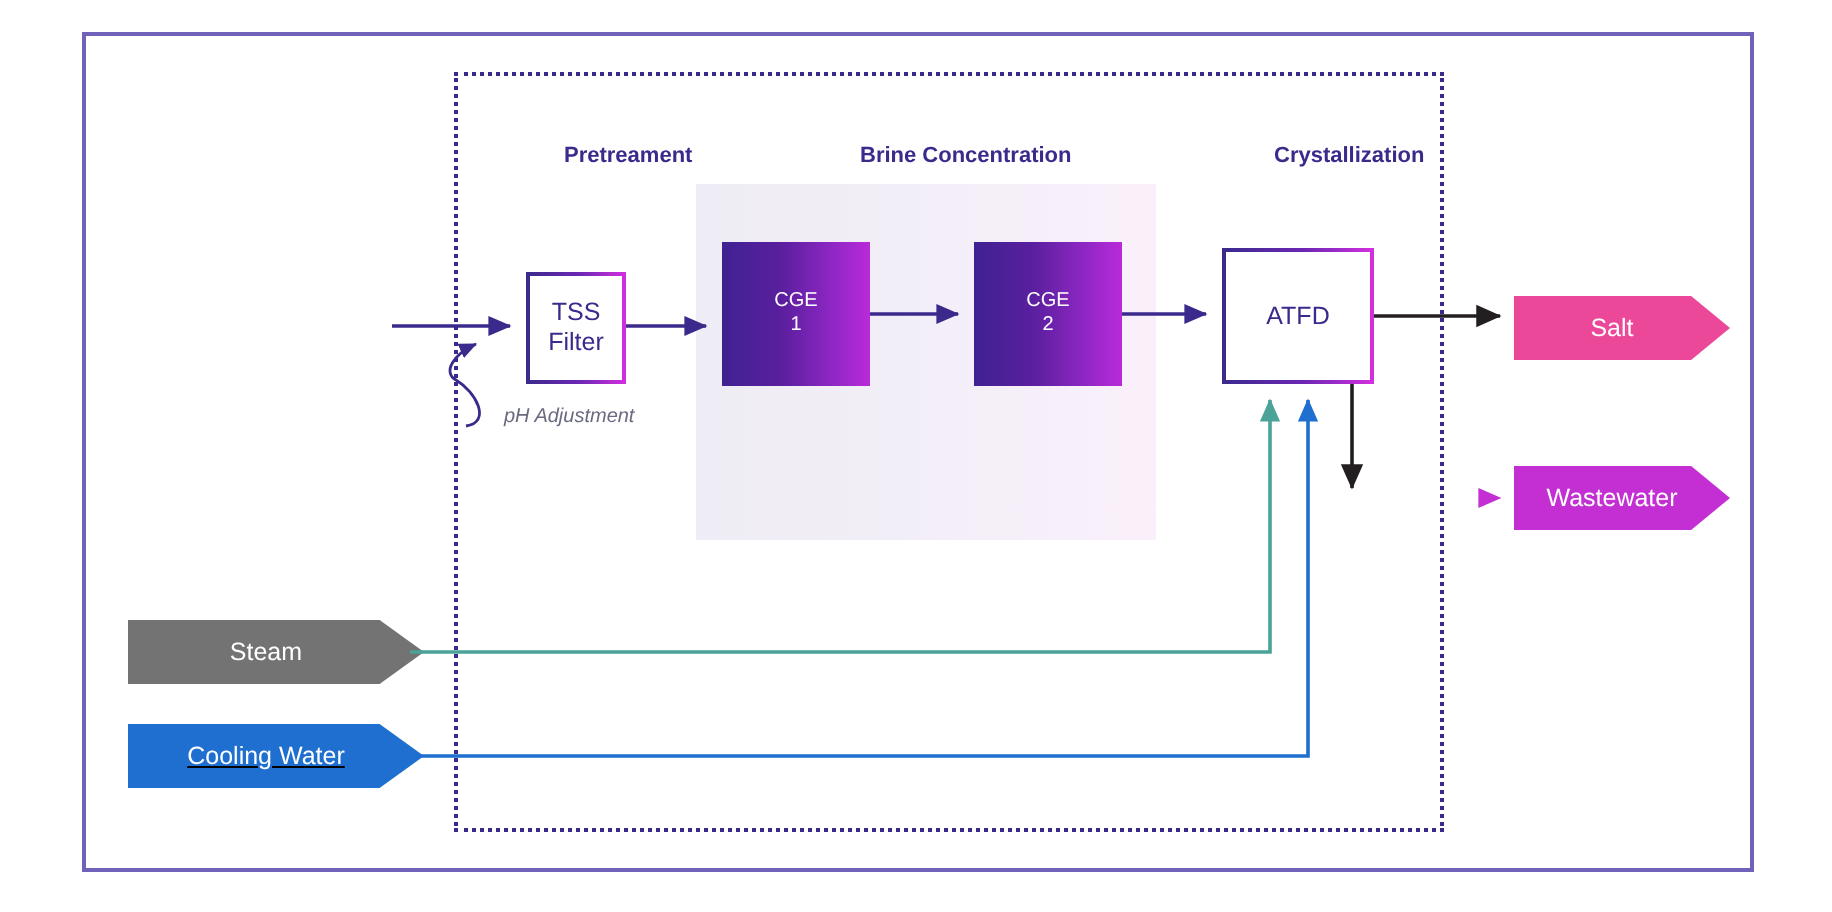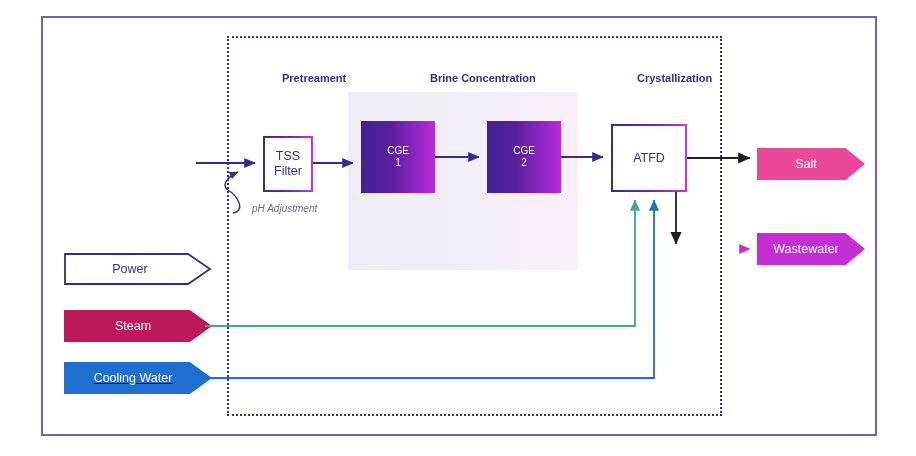--- a/index.html
+++ b/index.html
@@ -29,28 +29,22 @@
 
   <div class="frame"></div>
   <div class="zone"></div>
   <div class="band"></div>
 
   <div class="hdr" style="left:250px;top:72px;">Pretreament</div>
   <div class="hdr" style="left:398px;top:72px;">Brine Concentration</div>
   <div class="hdr" style="left:605px;top:72px;">Crystallization</div>
 
 
-  <div class="chev" style="left:64px;top:253px;width:148px;height:32px;">
-    <svg width="148" height="32" style="position:absolute;left:0;top:0;">
-      <polygon points="1,1 124,1 146,16 124,31 1,31" fill="#ffffff" stroke="#3b2a8c" stroke-width="1.8"></polygon>
-    </svg>
-    <span class="lbl" style="position:relative;color:#3b2a8c;padding-right:16px;">Power</span>
-  </div>
 
-  <div class="chev solid" style="left:64px;top:310px;width:148px;height:32px;background:#be185d;
+  <div class="chev solid" style="left:64px;top:310px;width:148px;height:32px;background:#737373;
               clip-path:polygon(0 0,85% 0,100% 50%,85% 100%,0 100%);">
     <span class="lbl">Steam</span>
   </div>
 
   <div class="chev solid" style="left:64px;top:362px;width:148px;height:32px;background:#1f6fd0;
               clip-path:polygon(0 0,85% 0,100% 50%,85% 100%,0 100%);text-decoration:underline;">
     <span class="lbl">Cooling Water</span>
   </div>
 
   <div class="chev solid" style="left:757px;top:148px;width:108px;height:32px;background:#ec4899;

